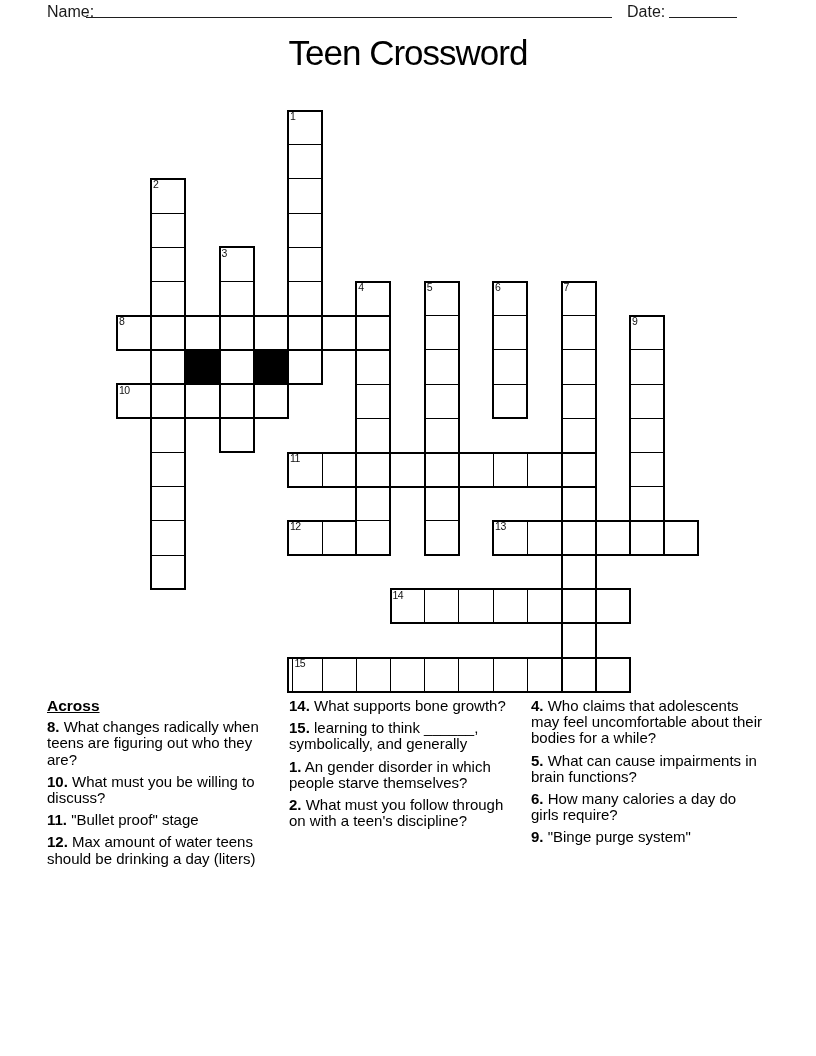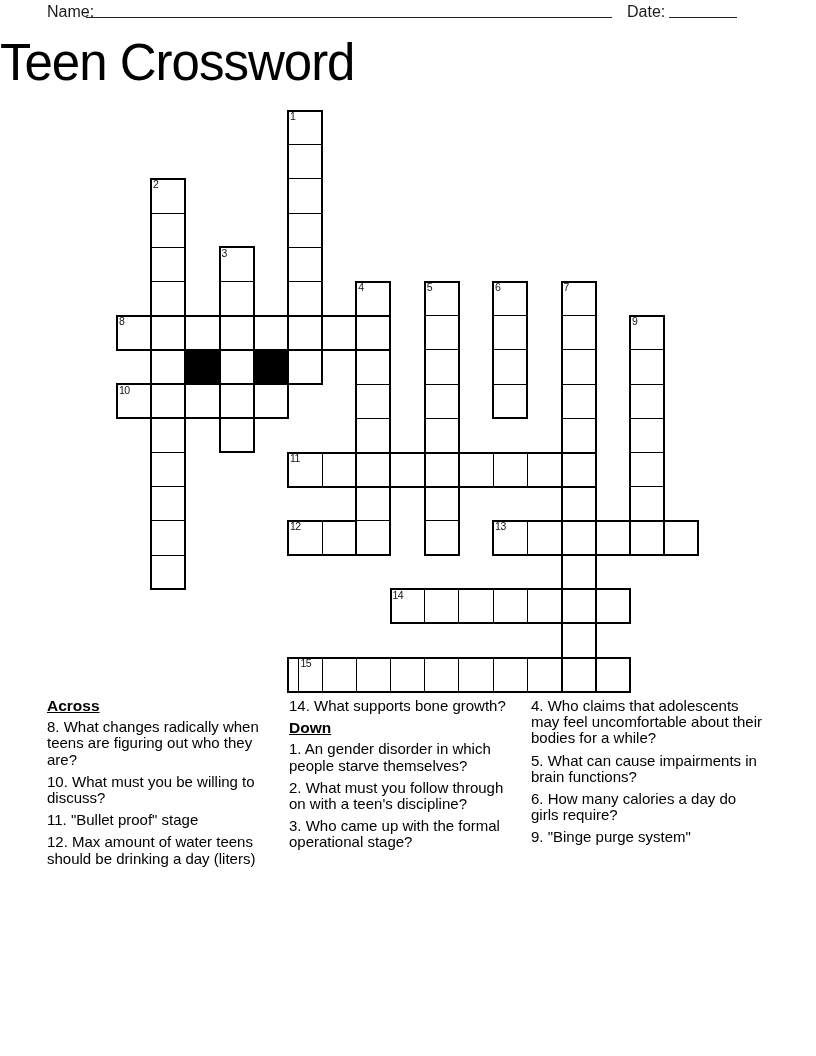--- a/index.html
+++ b/index.html
@@ -5,22 +5,22 @@
   html,body { margin:0; padding:0; background:#fff; }
   .page {
     position:relative; width:816px; height:1056px; background:#ffffff;
     font-family:"Liberation Sans", sans-serif; color:#000; overflow:hidden;
   }
   
   .hdr-label { position:absolute; font-size:16px; color:#1a1a1a; }
   .hdr-line  { position:absolute; height:14px; border-bottom:1.6px solid #1f1f1f; }
   
   .title {
-    position:absolute; left:0; right:0; top:33px; 
-    font-size:51px; font-weight:400; letter-spacing:-1px; color:#000;
+    position:absolute; left:0; right:0; top:33px; text-align:center;
+    font-size:35px; font-weight:400; letter-spacing:-1px; color:#000;
     font-family:"Liberation Sans", sans-serif;
   }
   
   #grid { position:absolute; left:0; top:0; width:816px; height:700px; }
   .cell {
     position:absolute; box-sizing:border-box; background:#fff;
     border:1px solid #000;
   }
   .cell.black { background:#000; border:1px solid #000; }
   .word-outline {
@@ -34,21 +34,21 @@
   
   .clue-col { position:absolute; top:698px; font-size:15px; line-height:16.2px; color:#000; }
   .clue-col.c1 { left:47px;  width:225px; }
   .clue-col.c2 { left:289px; width:226px; }
   .clue-col.c3 { left:531px; width:235px; }
   .clue-heading {
     font-weight:700; text-decoration:underline; font-size:15.5px;
     margin:0 0 5px 0;
   }
   .clue { margin:0 0 6px 0; }
-  .cnum { font-weight:400; }
+  .cnum { font-weight:700; }
 </style>
 </head>
 <body>
 
 <div class="page">
 
   <span class="hdr-label" style="left:47px; top:3px;">Name:</span>
   <div class="hdr-line" style="left:86px; top:3px; width:526px;"></div>
   <span class="hdr-label" style="left:627px; top:3px;">Date:</span>
   <div class="hdr-line" style="left:669px; top:3px; width:68px;"></div>
@@ -167,21 +167,21 @@
       <div class="cell" style="left: 595.2px; top: 520.4px; width: 35.2px; height: 35.2px;"></div>
       <div class="cell" style="left: 663.6px; top: 520.4px; width: 35.2px; height: 35.2px;"></div>
       <div class="cell" style="left: 390px; top: 588.8px; width: 35.2px; height: 35.2px;">
         <span class="cell-num">14</span>
       </div>
       <div class="cell" style="left: 424.2px; top: 588.8px; width: 35.2px; height: 35.2px;"></div>
       <div class="cell" style="left: 458.4px; top: 588.8px; width: 35.2px; height: 35.2px;"></div>
       <div class="cell" style="left: 492.6px; top: 588.8px; width: 35.2px; height: 35.2px;"></div>
       <div class="cell" style="left: 526.8px; top: 588.8px; width: 35.2px; height: 35.2px;"></div>
       <div class="cell" style="left: 595.2px; top: 588.8px; width: 35.2px; height: 35.2px;"></div>
-      <div class="cell" style="left: 298px; top: 657.2px; width: 44px; height: 35.2px; text-align: right;">
+      <div class="cell" style="left: 292px; top: 657.2px; width: 44px; height: 35.2px; text-align: right;">
         <span class="cell-num">15</span>
       </div>
       <div class="cell" style="left: 321.6px; top: 657.2px; width: 35.2px; height: 35.2px;"></div>
       <div class="cell" style="left: 355.8px; top: 657.2px; width: 35.2px; height: 35.2px;"></div>
       <div class="cell" style="left: 390px; top: 657.2px; width: 35.2px; height: 35.2px;"></div>
       <div class="cell" style="left: 424.2px; top: 657.2px; width: 35.2px; height: 35.2px;"></div>
       <div class="cell" style="left: 458.4px; top: 657.2px; width: 35.2px; height: 35.2px;"></div>
       <div class="cell" style="left: 492.6px; top: 657.2px; width: 35.2px; height: 35.2px;"></div>
       <div class="cell" style="left: 526.8px; top: 657.2px; width: 35.2px; height: 35.2px;"></div>
       <div class="cell" style="left: 595.2px; top: 657.2px; width: 35.2px; height: 35.2px;"></div>
@@ -206,24 +206,23 @@
 
   <div id="clues-c1" class="clue-col c1">
       <div class="clue-heading">Across</div>
       <div class="clue"><span class="cnum">8.</span><span> What changes radically when teens are figuring out who they are?</span></div>
       <div class="clue"><span class="cnum">10.</span><span> What must you be willing to discuss?</span></div>
       <div class="clue"><span class="cnum">11.</span><span> "Bullet proof" stage</span></div>
       <div class="clue"><span class="cnum">12.</span><span> Max amount of water teens should be drinking a day (liters)</span></div>
     </div>
   <div id="clues-c2" class="clue-col c2">
       <div class="clue"><span class="cnum">14.</span><span> What supports bone growth?</span></div>
-      <div class="clue-heading">Down</div>
+      <div class="clue"><span class="cnum">15.</span><span> learning to think ______, symbolically, and generally</span></div>
       <div class="clue"><span class="cnum">1.</span><span> An gender disorder in which people starve themselves?</span></div>
       <div class="clue"><span class="cnum">2.</span><span> What must you follow through on with a teen's discipline?</span></div>
-      <div class="clue"><span class="cnum">3.</span><span> Who came up with the formal operational stage?</span></div>
     </div>
   <div id="clues-c3" class="clue-col c3">
       <div class="clue"><span class="cnum">4.</span><span> Who claims that adolescents may feel uncomfortable about their bodies for a while?</span></div>
       <div class="clue"><span class="cnum">5.</span><span> What can cause impairments in brain functions?</span></div>
       <div class="clue"><span class="cnum">6.</span><span> How many calories a day do girls require?</span></div>
       <div class="clue"><span class="cnum">9.</span><span> "Binge purge system"</span></div>
     </div>
 
 </div>
 

